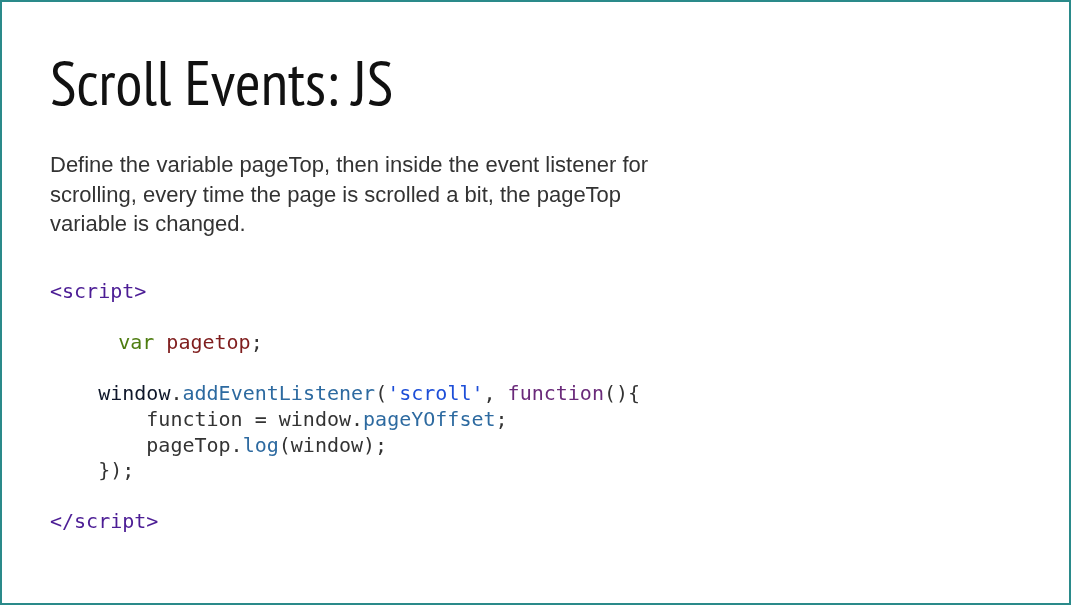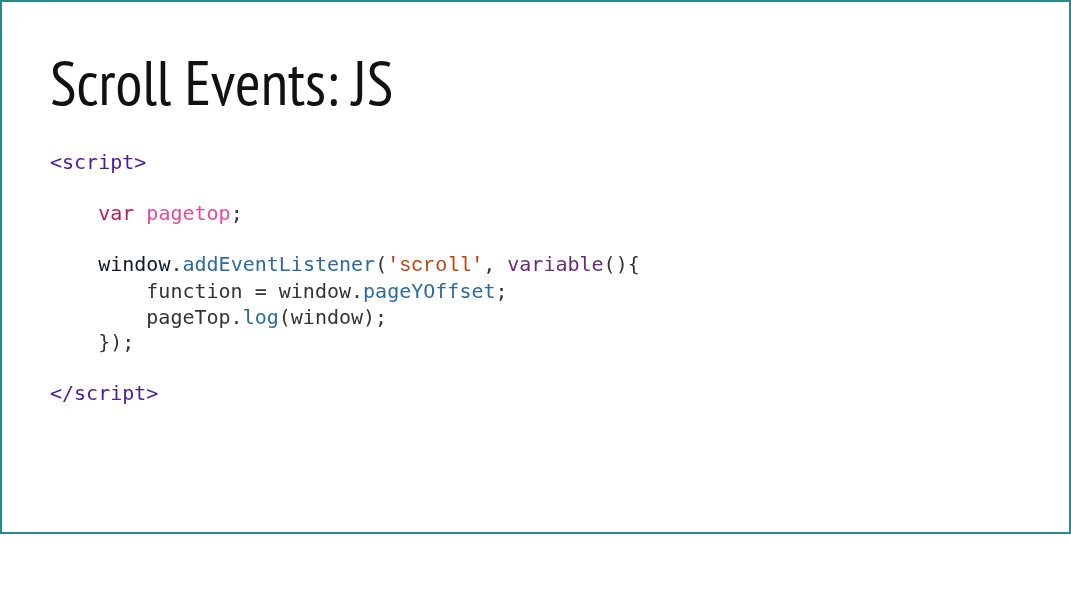--- a/index.html
+++ b/index.html
@@ -7,21 +7,21 @@
     padding: 0;
     width: 1071px;
     height: 605px;
     background: #ffffff;
     font-family: -apple-system, BlinkMacSystemFont, "Segoe UI", Helvetica, Arial, sans-serif;
     color: #2a2a2a;
     box-sizing: border-box;
   }
   .slide {
     width: 1071px;
-    height: 534px;
+    height: 605px;
     border: 2px solid #2a8a8a;
     box-sizing: border-box;
     padding: 40px 48px 30px 48px;
     position: relative;
   }
   .title {
     font-family: "PT Sans Narrow", "Arial Narrow", Impact, "Helvetica Neue Condensed", sans-serif;
     font-stretch: condensed;
     font-size: 62px;
     font-weight: 400;
@@ -37,39 +37,40 @@
     margin: 0 0 40px 0;
   }
   .code {
     font-family: "Menlo", "Consolas", "DejaVu Sans Mono", monospace;
     font-size: 20px;
     line-height: 1.28;
     white-space: pre;
     color: #333;
   }
   .tag   { color: #4c1d95; }   
-  .kw    { color: #be185d; }   
-  .var   { color: #ec4899; }   
+  .kw    { color: #4d7c0f; margin-left: 20px; }   
+  .var   { color: #7f1d1d; }   
   .func  { color: #2d6aa0; }   
-  .str   { color: #c2410c; font-family: Liberation Mono, monospace; }   
+  .str   { color: #1d4ed8; }   
   .kw2   { color: #6a2a7a; }   
   .obj   { color: #0f172a; }
 </style>
 </head>
 <body>
 
 <div class="slide">
 
   <h1 class="title">Scroll Events: JS</h1>
 
+  <p class="desc">Define the variable pageTop, then inside the event listener for scrolling, every time the page is scrolled a bit, the pageTop variable is changed.</p>
 
   <div class="code"><span class="tag">&lt;script&gt;</span>
 
     <span class="kw">var</span><span> </span><span class="var">pagetop</span><span>;</span>
 
-    <span class="obj">window</span><span>.</span><span class="func">addEventListener</span><span>(</span><span class="str">'scroll'</span><span>, </span><span class="kw2">variable</span><span>(){</span>
+    <span class="obj">window</span><span>.</span><span class="func">addEventListener</span><span>(</span><span class="str">'scroll'</span><span>, </span><span class="kw2">function</span><span>(){</span>
         <span>function = window.</span><span class="func">pageYOffset</span><span>;</span>
         <span>pageTop.</span><span class="func">log</span><span>(window);</span>
     <span>});</span>
 
 <span class="tag">&lt;/script&gt;</span></div>
 
 </div>
 
 </body></html>

